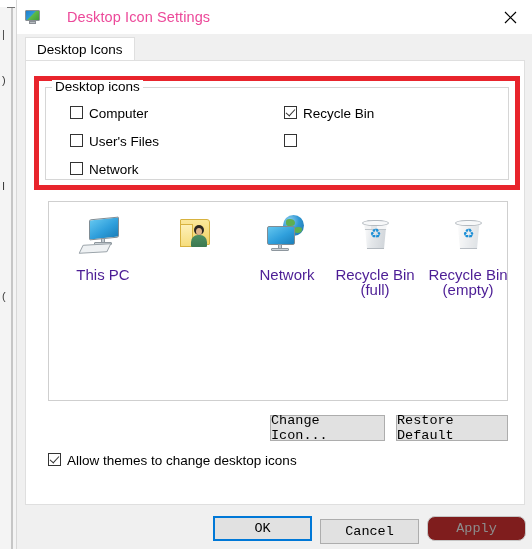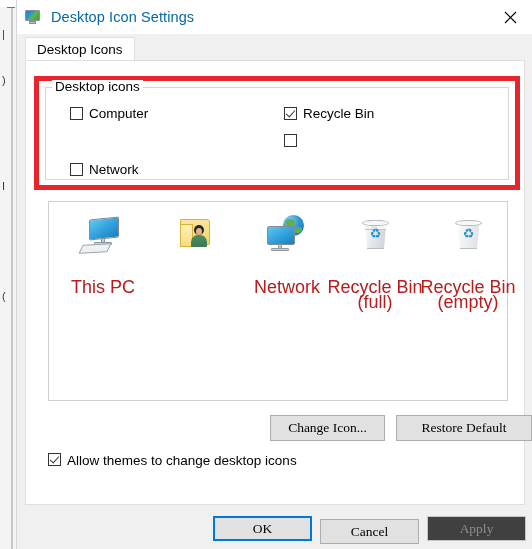--- a/index.html
+++ b/index.html
@@ -79,23 +79,23 @@
   }
   .ti-stand {
     position: absolute;
     left: 5px; top: 12px;
     width: 7px; height: 3px;
     background: #b8bdc2;
     border: 1px solid #8a8f95;
     box-sizing: border-box;
   }
   .title-text {
-    margin-left: 10px;
+    margin-left: 26px;
     font-size: 14.5px;
-    color: #0369a1;
+    color: #ec4899;
     letter-spacing: .1px;
   }
   .close-btn {
     position: absolute;
     right: 0; top: 0;
     width: 45px; height: 34px;
     display: flex; align-items: center; justify-content: center;
     cursor: default;
   }
   .close-btn svg { display: block; }
@@ -157,21 +157,21 @@
     background: #ffffff;
     padding: 0 3px;
     font-size: 13.5px;
     color: #000;
     line-height: 14px;
   }
 
   .cb-row {
     position: absolute;
     display: flex;
-    align-items: center;
+    align-items: flex-start;
     padding-left: 12px;
   }
   .checkbox {
     width: 13px; height: 13px;
     border: 1px solid #333333;
     background: #ffffff;
     box-sizing: border-box;
     position: relative;
     flex: none;
   }
@@ -206,23 +206,23 @@
     width: 96px;
     text-align: center;
   }
   .icon-art {
     height: 50px;
     position: relative;
     margin: 0 auto;
     width: 52px;
   }
   .icon-caption {
-    margin-top: 16px;
-    font-size: 18px;
-    color: #b91c1c;
+    margin-top: 3px;
+    font-size: 15px;
+    color: #4c1d95;
     line-height: 15px;
   }
 
   
   .pc-mon {
     position: absolute; left: 12px; top: 4px;
     width: 30px; height: 21px;
     background: linear-gradient(150deg,#63c6ef 0%,#2f9fdc 55%,#1b7fba 100%);
     border: 1px solid #7f8c94;
     border-radius: 2px;
@@ -365,36 +365,36 @@
     clip-path: polygon(4% 25%, 22% 0, 46% 22%, 70% 2%, 96% 28%, 92% 100%, 8% 100%);
   }
   .rb.empty .rb-body { opacity: .92; }
 
   
   .btn {
     background: #e1e1e1;
     border: 1px solid #adadad;
     font-size: 13.5px;
     color: #000;
-    font-family: Liberation Serif, serif;
+    font-family: Liberation Mono, monospace;
     display: flex;
     align-items: center;
     justify-content: center;
     box-sizing: border-box;
     cursor: default;
     position: absolute;
   }
-  .btn.disabled { color: #8d8d8d; border-color: #c6c6c6; background: #404040; }
+  .btn.disabled { color: #8d8d8d; border-color: #c6c6c6; background: #7f1d1d; border-radius: 8px; }
   .btn.default {
     border: 2px solid #0078d7;
     background: #e1e1e1;
   }
 
   #change-icon-btn { left: 244px; top: 354px; width: 115px; height: 26px; }
-  #restore-default-btn { left: 370px; top: 354px; width: 136px; height: 26px; }
+  #restore-default-btn { left: 370px; top: 354px; width: 112px; height: 26px; }
 
   .allow-row {
     position: absolute;
     left: 22px; top: 392px;
     display: flex; align-items: flex-start;
   }
 
   
   .footer {
     position: absolute;
@@ -456,20 +456,24 @@
     <div class="tabbody">
 
       <div class="redbox"></div>
 
       <div class="groupbox"></div>
       <div class="group-legend">Desktop icons</div>
 
       <div class="cb-row" style="left:32px; top:45px;">
         <span class="checkbox"></span>
         <span class="cb-label">Computer</span>
+      </div>
+      <div class="cb-row" style="left:32px; top:73px;">
+        <span class="checkbox"></span>
+        <span class="cb-label">User's Files</span>
       </div>
       <div class="cb-row" style="left:32px; top:101px;">
         <span class="checkbox"></span>
         <span class="cb-label">Network</span>
       </div>
 
       <div class="cb-row" style="left:246px; top:45px;">
         <span class="checkbox checked"></span>
         <span class="cb-label">Recycle Bin</span>
       </div>

